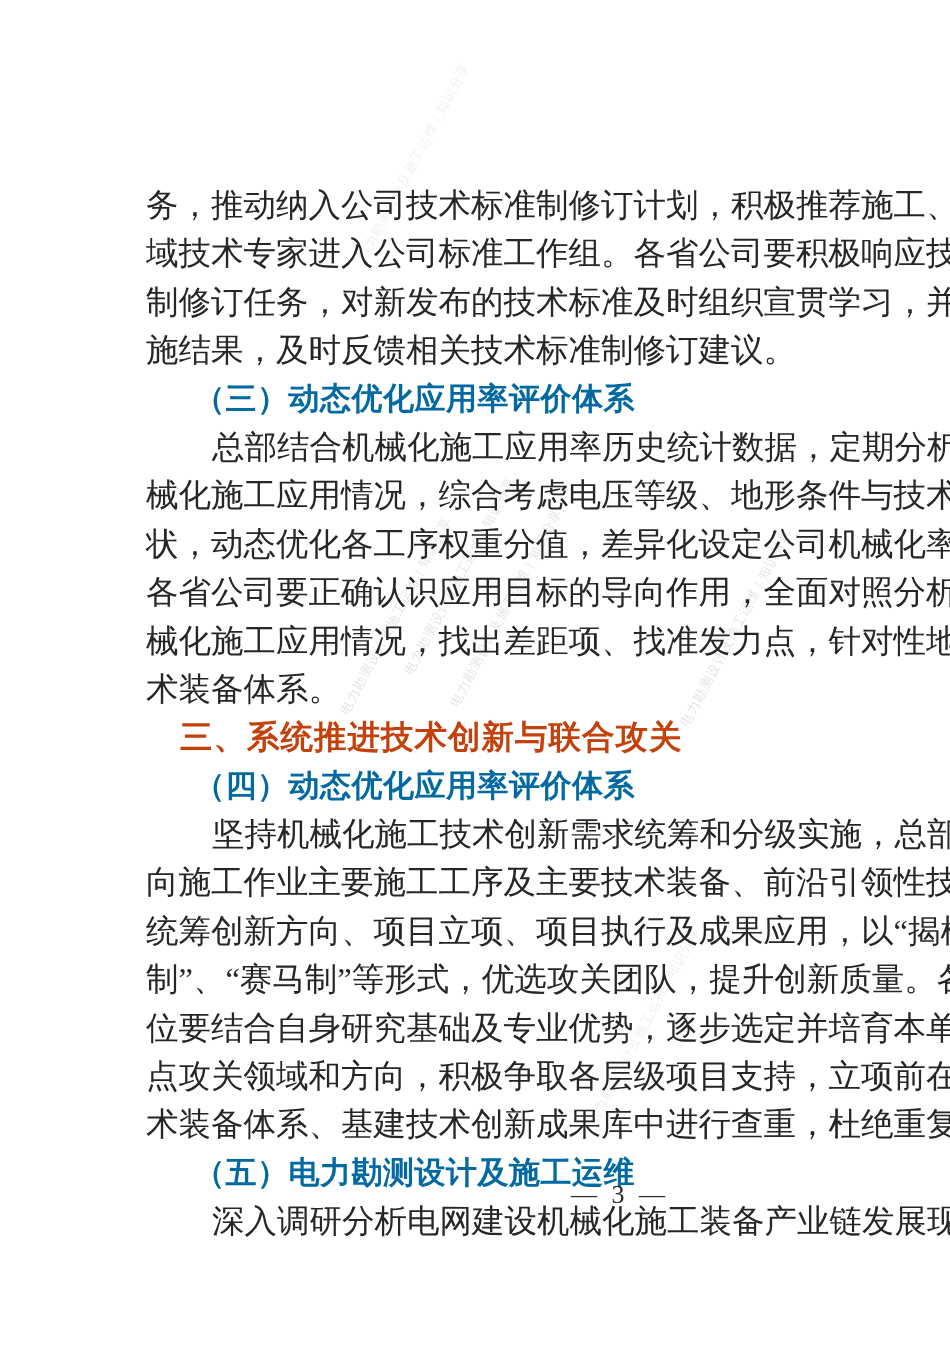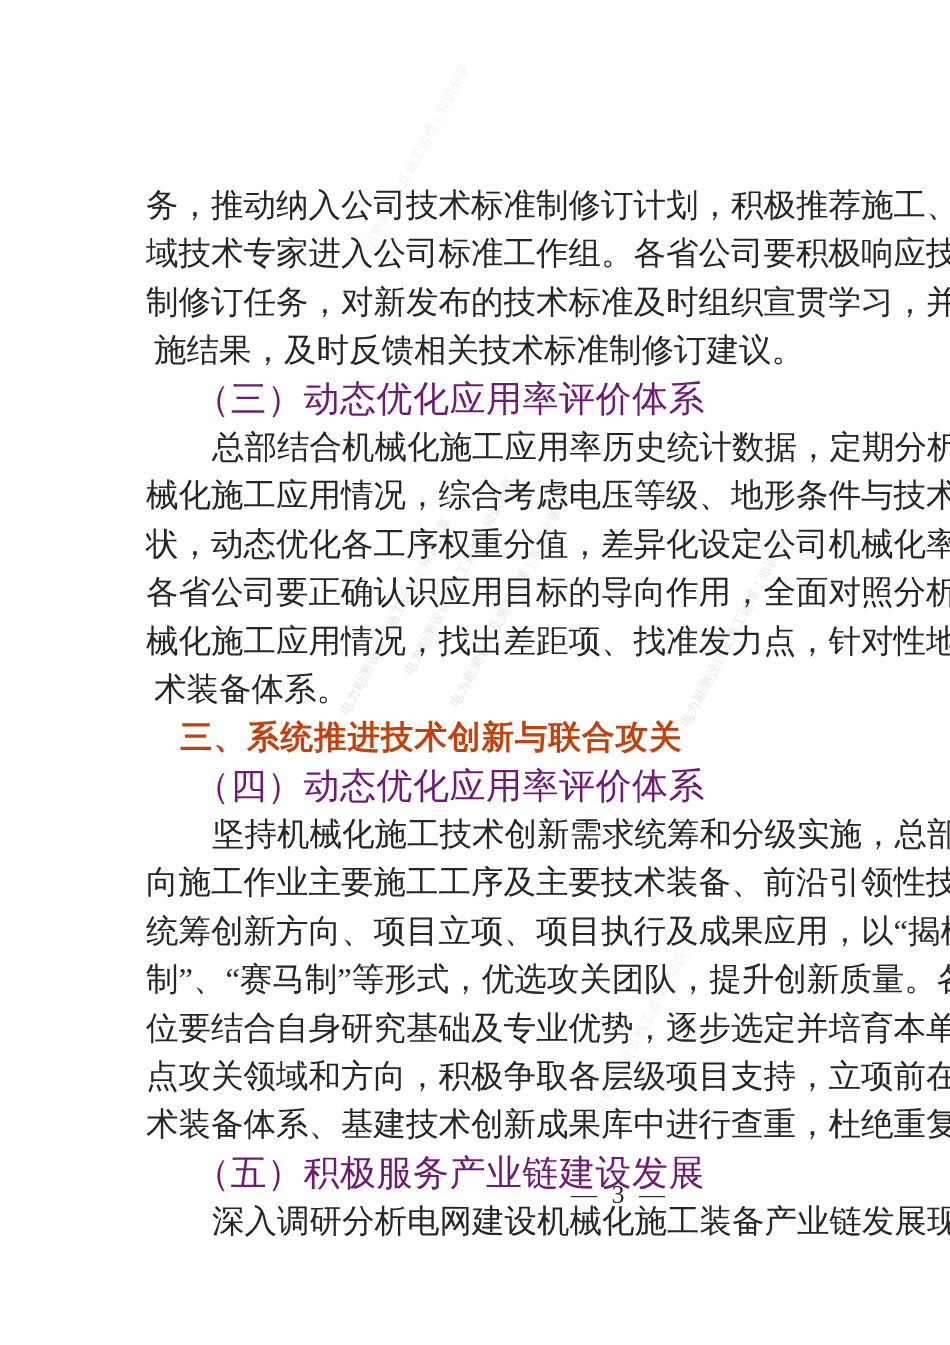--- a/index.html
+++ b/index.html
@@ -65,40 +65,40 @@
     font-family: "Liberation Serif", "DejaVu Serif", serif;
   }
 
   
   .line.just {
     display: flex;
     justify-content: space-between;
   }
   .line.just > span { display: inline-block; }
 
-  .line.last { display: block; margin-left: 8px; }
+  .line.last { display: block; }
 
   
   .indent { padding-left: 66px; }
 
   
   .h-major {
     font-family: "Liberation Sans", "DejaVu Sans", sans-serif;
     font-weight: bold;
     font-size: 32.5px;
     color: #c2410c;
     letter-spacing: 1px;
     padding-left: 34px;
   }
 
   
   .h-sub {
-    font-weight: normal;
-    font-size: 36px;
-    color: #701a75;
+    font-weight: bold;
+    font-size: 31px;
+    color: #0369a1;
     padding-left: 48px;
     letter-spacing: 0.5px;
   }
 
   
   .footer {
     position: absolute;
     left: 0;
     top: 1180px;
     width: 950px;
@@ -179,21 +179,21 @@
     <div class="line just">
         <span>位要结合自身研究基础及专业优势，逐步选定并培育本单位的重</span>
       </div>
     <div class="line just">
         <span>点攻关领域和方向，积极争取各层级项目支持，立项前在公司技</span>
       </div>
     <div class="line just">
         <span>术装备体系、基建技术创新成果库中进行查重，杜绝重复研究。</span>
       </div>
 
-    <div class="line h-sub">（五）积极服务产业链建设发展</div>
+    <div class="line h-sub">（五）电力勘测设计及施工运维</div>
 
     <div class="line just indent">
         <span>深入调研分析电网建设机械化施工装备产业链发展现状，开</span>
       </div>
 
   </div>
 
   <div class="footer">
     <span class="page-num">— 3 —</span>
   </div>

